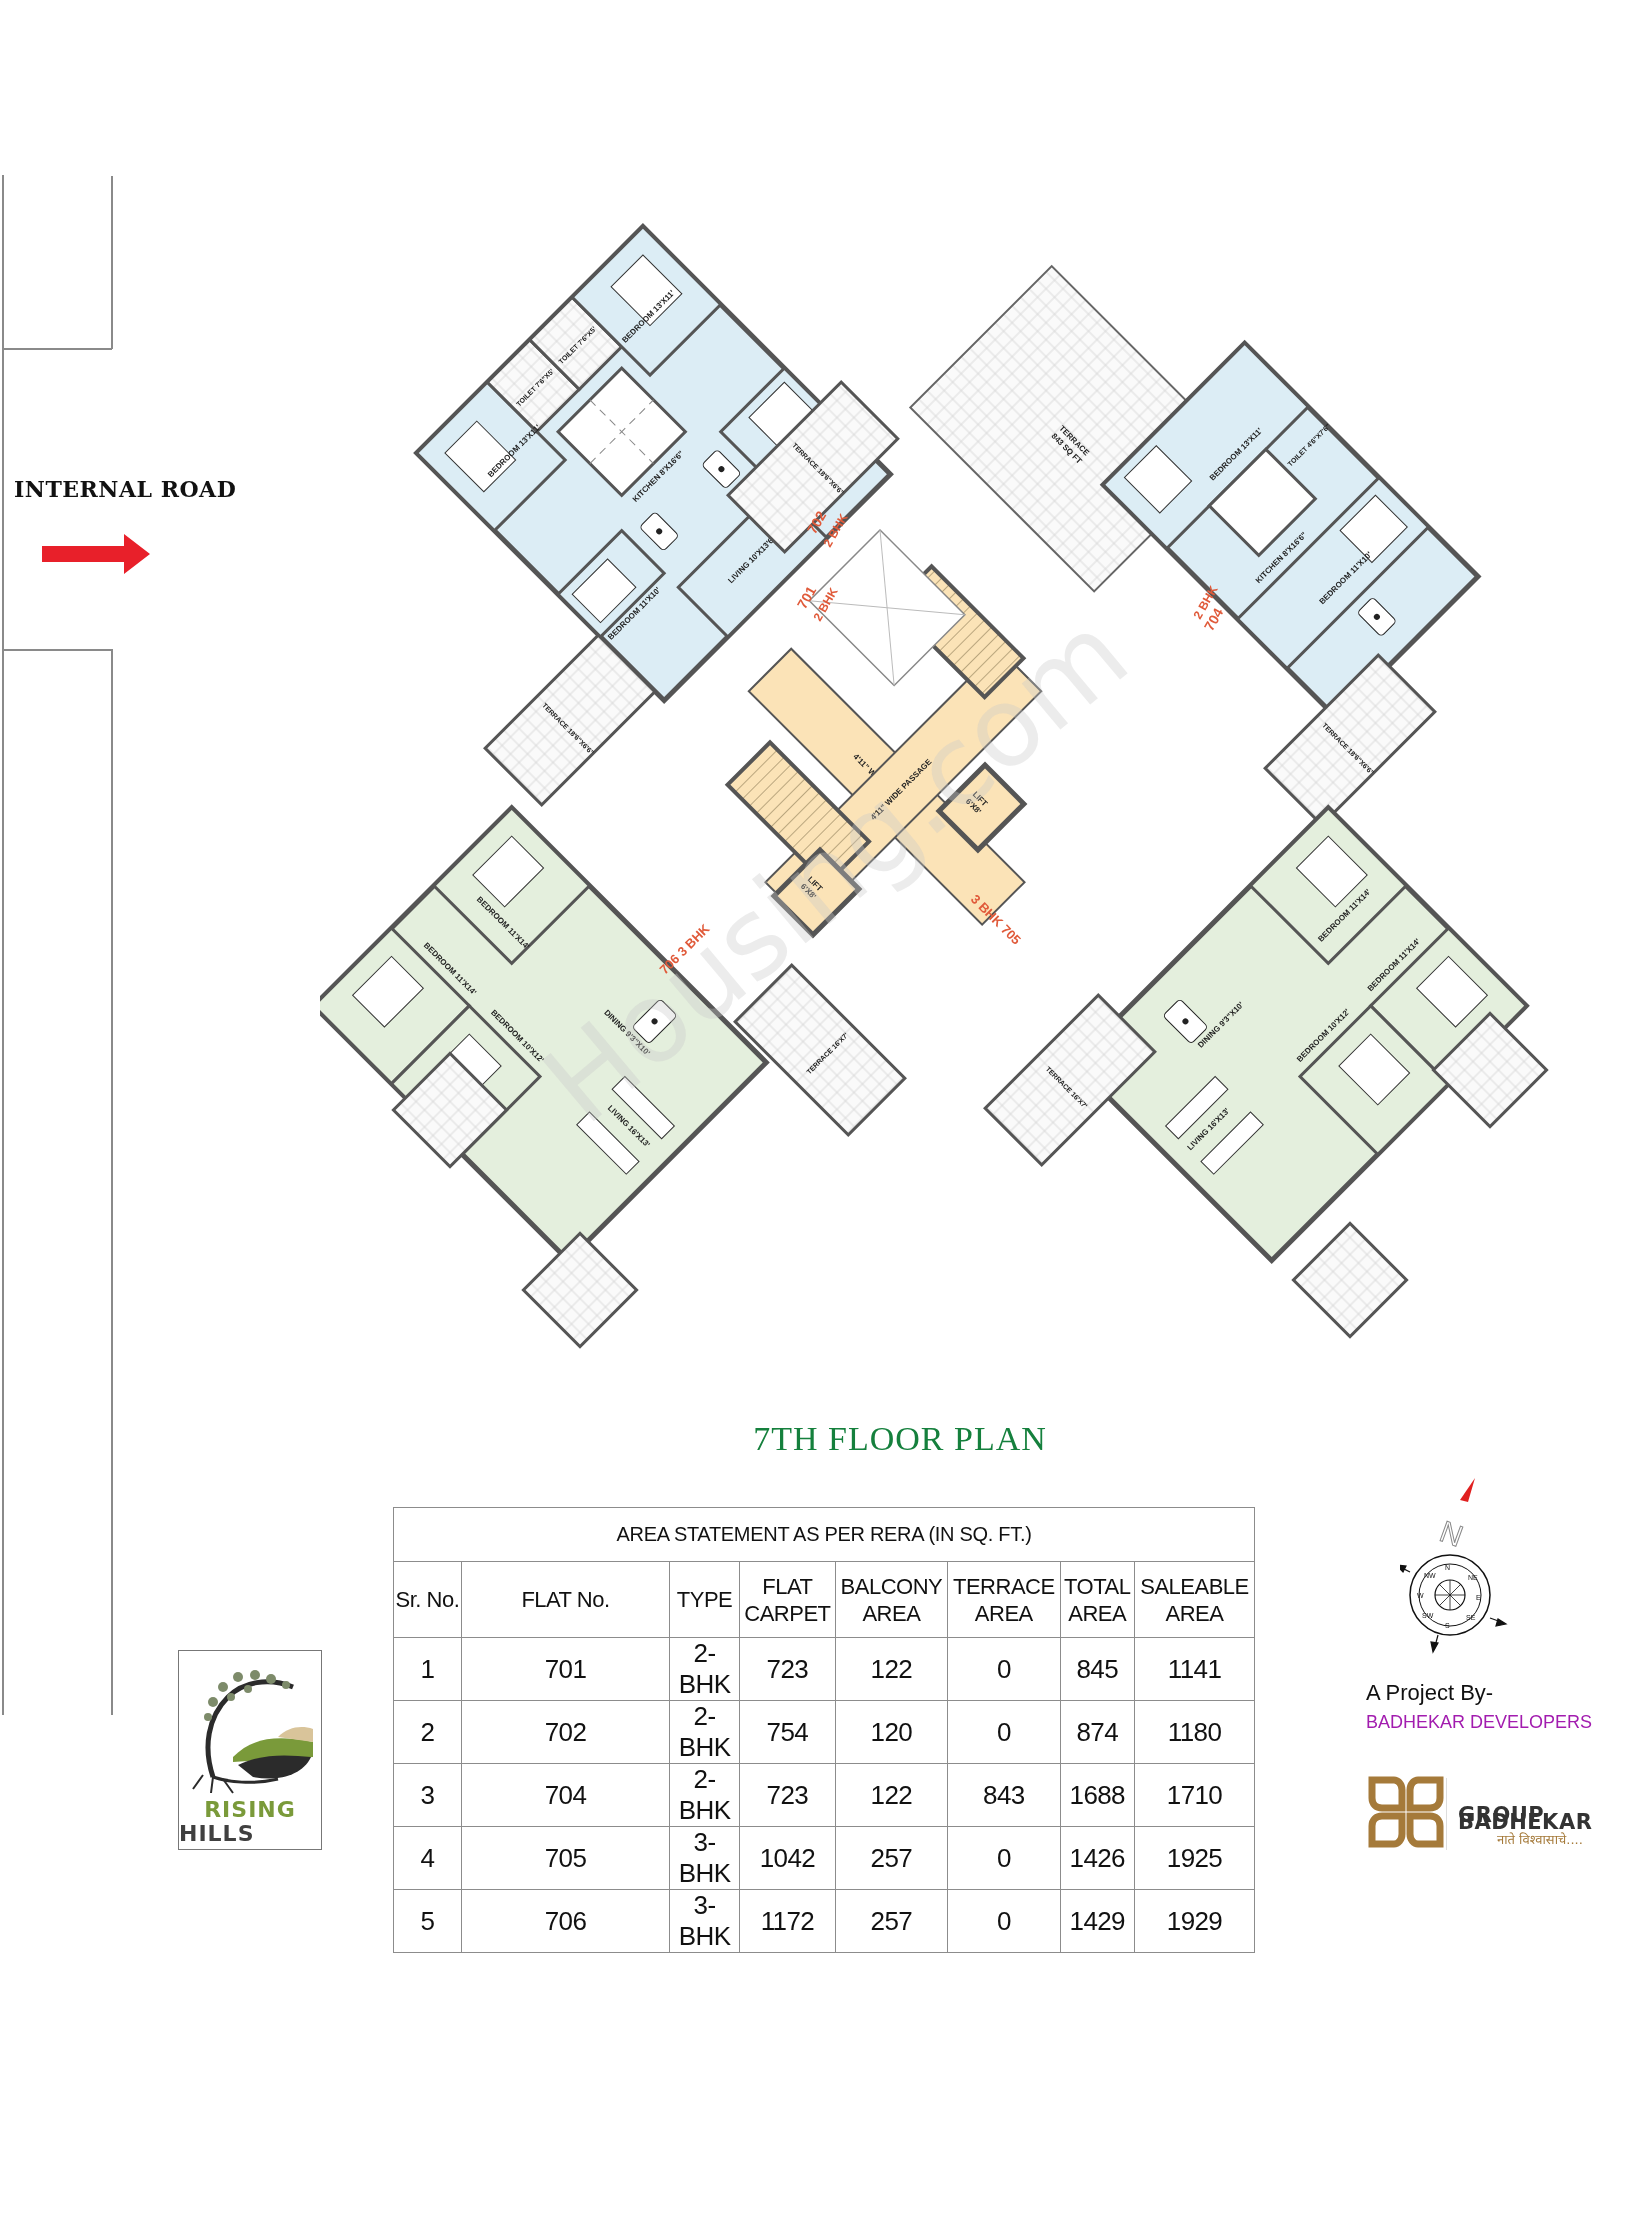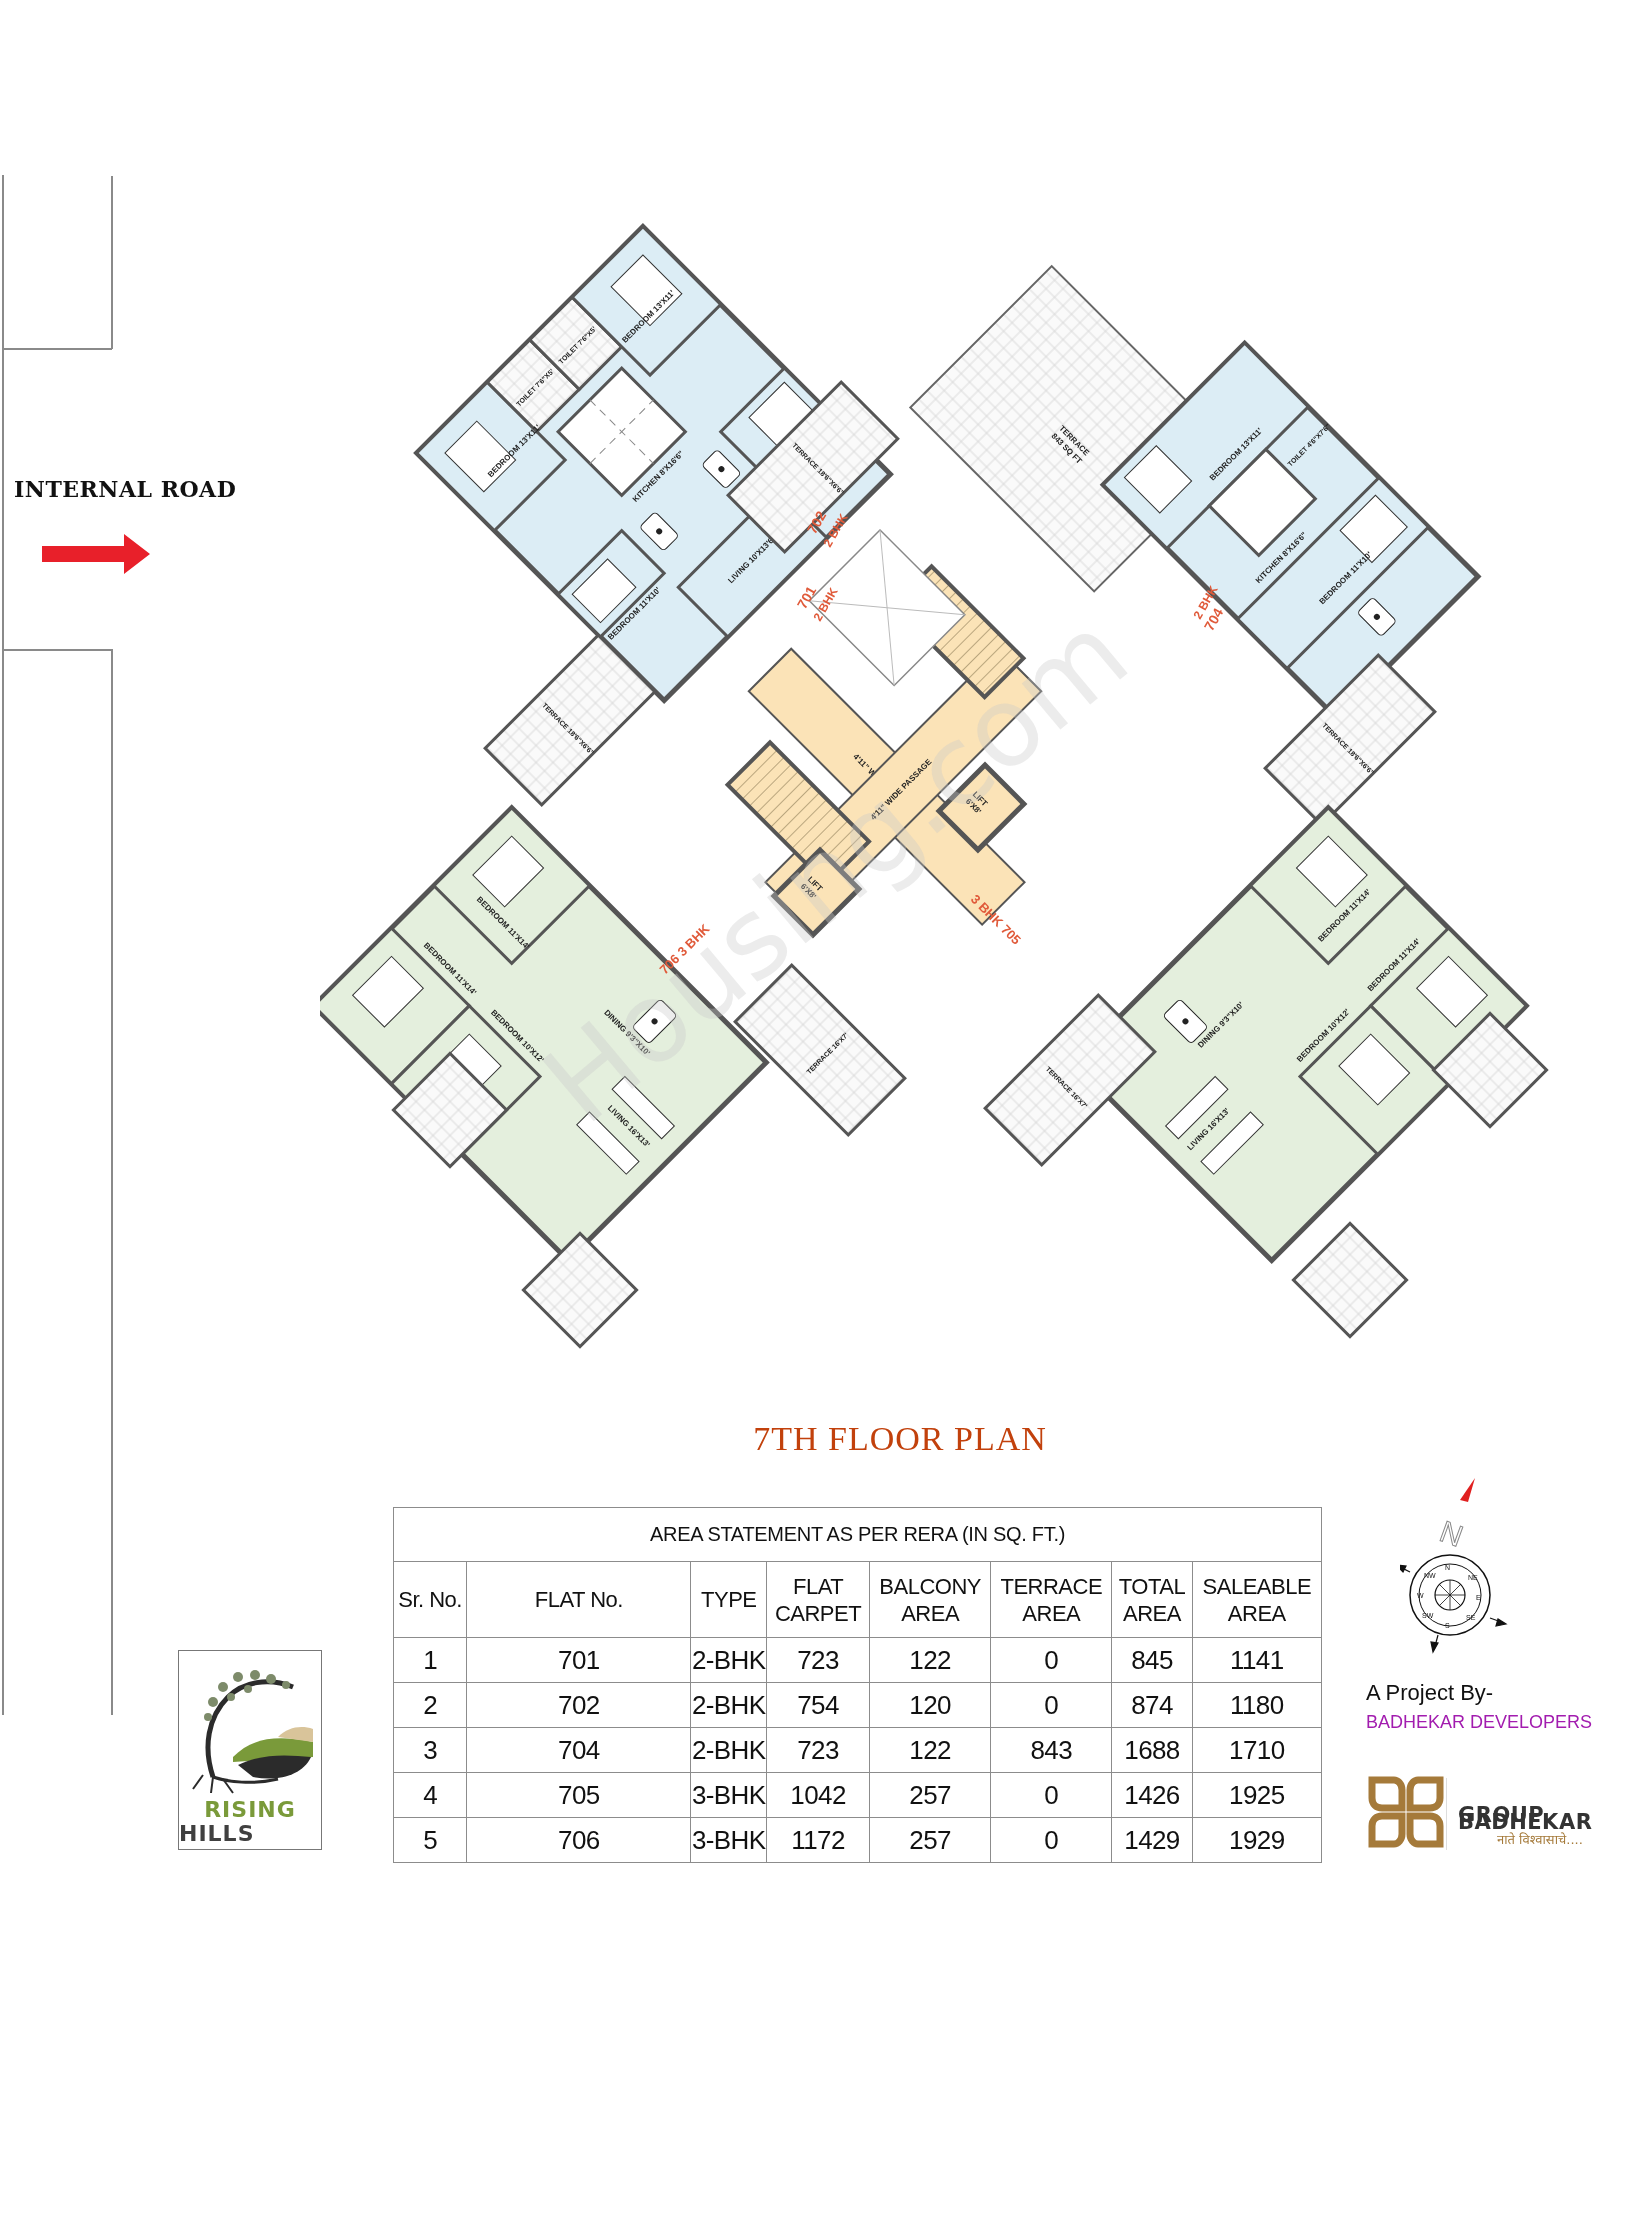--- a/index.html
+++ b/index.html
@@ -2,22 +2,22 @@
 <html><head>
 <meta charset="utf-8">
 <style>
   html, body { margin:0; padding:0; background:#ffffff; }
   body { width:1637px; height:2213px; position:relative; overflow:hidden; font-family:"Liberation Sans", sans-serif; color:#111; }
   .abs { position:absolute; }
   .site-line { position:absolute; background:#8a8a8a; }
   .road-label { position:absolute; left:14px; top:476px; font-family:"DejaVu Serif", "Liberation Serif", serif; font-size:22px; font-weight:bold; letter-spacing:0.5px; color:#111; }
   .road-arrow { position:absolute; left:42px; top:534px; width:108px; height:40px; }
   .plan-svg { position:absolute; left:320px; top:200px; width:1280px; height:1240px; }
-  .plan-title { position:absolute; left:700px; top:1420px; width:400px; text-align:center; font-family:"Liberation Serif", "DejaVu Serif", serif; font-size:34px; letter-spacing:1px; color:#c2410c; }
-  .rera { position:absolute; left:393px; top:1507px; width:929px; border-collapse:collapse; font-family:"Liberation Sans", sans-serif;border-radius:14px; }
+  .plan-title { position:absolute; left:700px; top:1420px; width:400px; text-align:center; font-family:"Liberation Serif", "DejaVu Serif", serif; font-size:34px; letter-spacing:1px; color:#15803d; }
+  .rera { position:absolute; left:393px; top:1507px; width:862px; border-collapse:collapse; font-family:"Liberation Sans", sans-serif;border-radius:14px; }
   .rera td, .rera th { border:1.5px solid #8c8c8c; text-align:center; font-weight:normal; color:#111; padding:0; }
   .rera .title-cell { height:53px; font-size:20px; letter-spacing:-0.3px; }
   .rera .col-h { height:75px; font-size:22px; line-height:27px; letter-spacing:-0.5px; }
   .rera .cell { height:44px; font-size:26px; letter-spacing:-0.6px; }
   .logo-box { position:absolute; left:178px; top:1650px; width:142px; height:198px; border:1.5px solid #777; background:#fff; }
   .logo-box svg { position:absolute; left:4px; top:6px; }
   .logo-text1 { position:absolute; left:0; width:142px; top:146px; text-align:center; font-family:"DejaVu Sans", sans-serif; font-weight:bold; font-size:22px; color:#7a9a3a; letter-spacing:1px; }
   .logo-text2 { position:absolute; left:0; width:142px; top:170px; text-align:left; font-family:"DejaVu Sans", sans-serif; font-weight:bold; font-size:22px; color:#404040; letter-spacing:1px; }
   .compass { position:absolute; left:1400px; top:1470px; width:160px; height:190px; }
   .project-by { position:absolute; left:1366px; top:1680px; font-size:22px; color:#111; }

